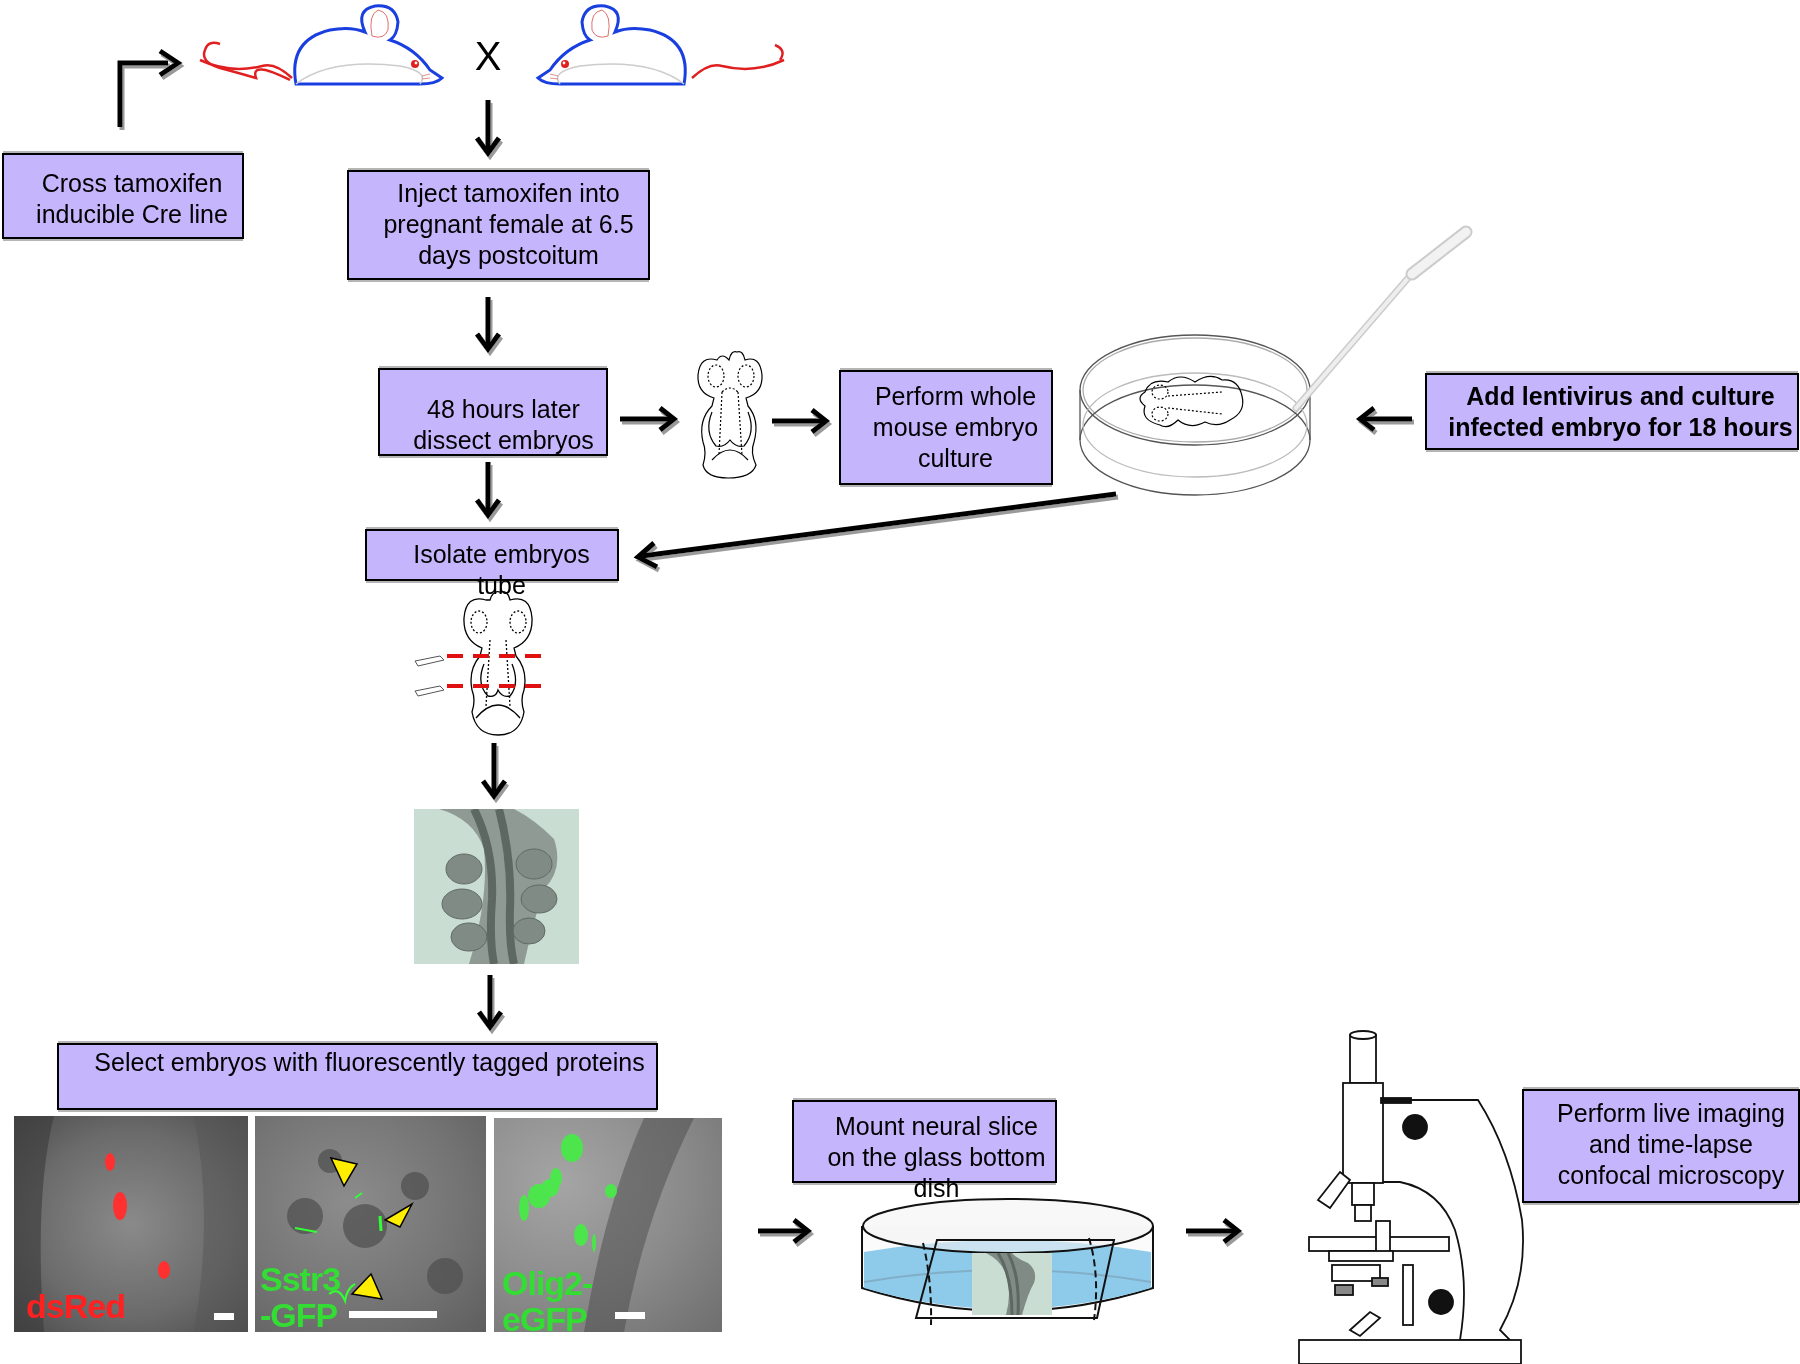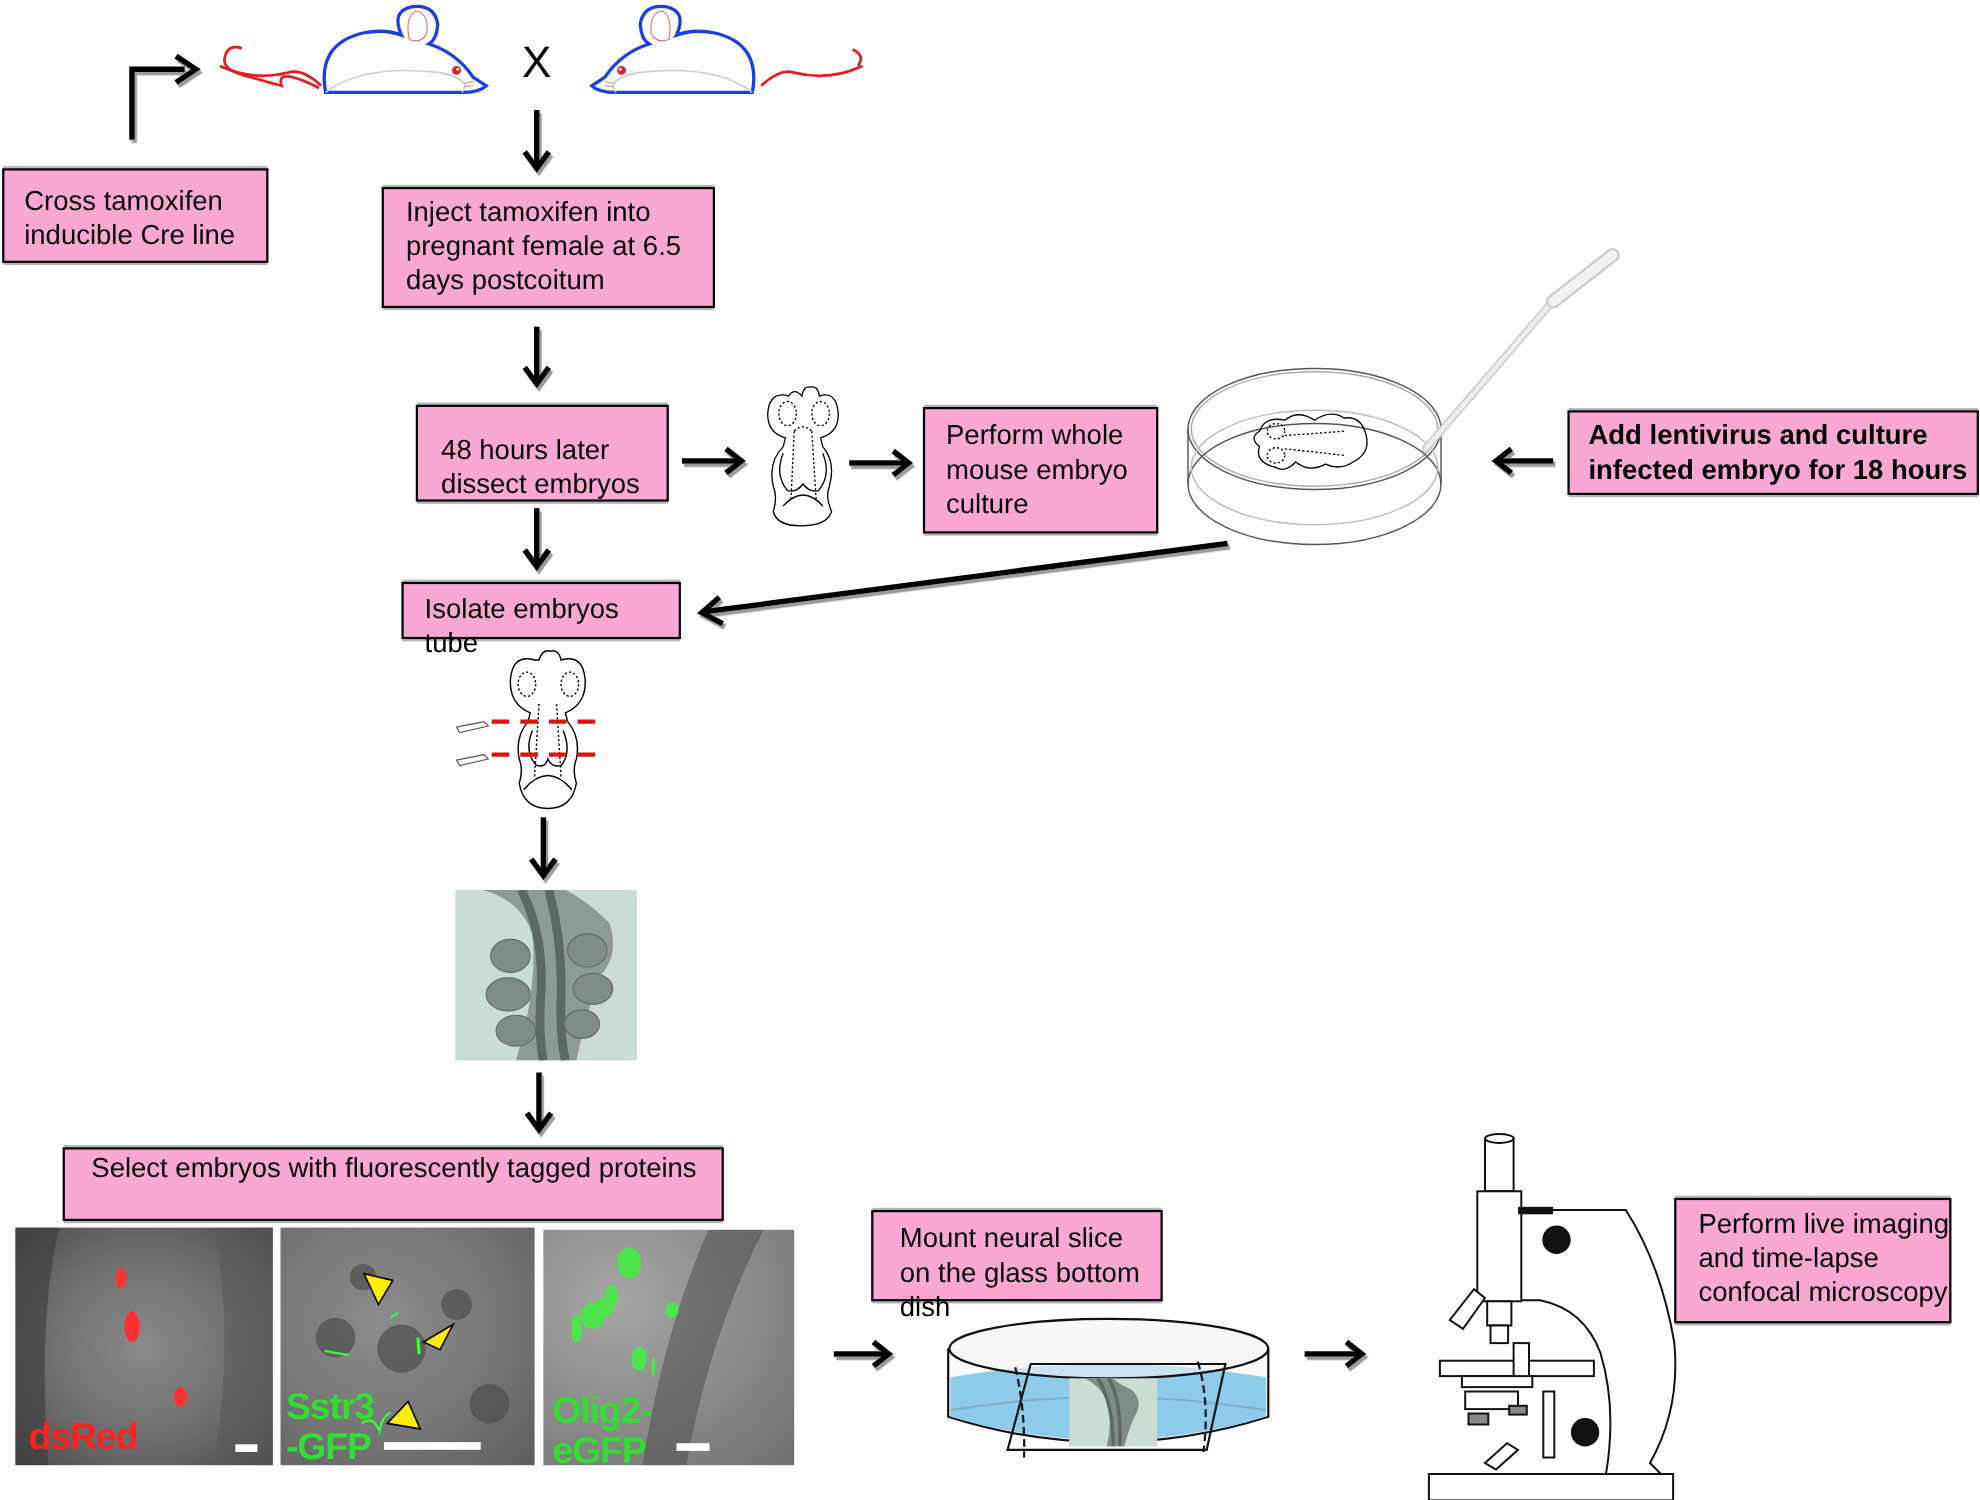--- a/index.html
+++ b/index.html
@@ -1,20 +1,20 @@
 <!DOCTYPE html>
 <html><head>
 <meta charset="utf-8">
 <style>
   html, body { margin:0; padding:0; background:#ffffff; }
   body { width:1800px; height:1364px; position:relative; overflow:hidden;
          font-family:"Liberation Sans", sans-serif; color:#000; }
-  .box { position:absolute; background:#f9a8d4; border:2px solid #000;
+  .box { position:absolute; background:#c4b5fd; border:2px solid #000;
          box-shadow: 0 3px 0 -1px #b5b5b5, 0 -3px 0 -1px #b5b5b5;
-         font-size:25px; line-height:31px; box-sizing:border-box; }
+         font-size:25px; line-height:31px; box-sizing:border-box;text-align:center; }
   .box .t { display:block; white-space:pre-line; }
   svg { position:absolute; left:0; top:0; overflow:visible; }
   .photo { position:absolute; overflow:hidden; }
   .lbl { position:absolute; font-weight:bold; font-size:34px; line-height:36px; white-space:pre-line; letter-spacing:-1px; }
   .scalebar { position:absolute; height:7px; background:#fff; }
 </style>
 </head>
 <body>
 
 <svg width="1800" height="1364">
@@ -209,21 +209,21 @@
 <div class="box" style="left:365px;top:529px;width:254px;height:52px;padding:8px 0 0 19px;">
   <span class="t">Isolate embryos tube</span>
 </div>
 <div class="box" style="left:57px;top:1043px;width:601px;height:67px;padding:2px 0 0 24px;">
   <span class="t">Select embryos with fluorescently tagged proteins</span>
 </div>
 <div class="box" style="left:792px;top:1100px;width:265px;height:83px;padding:9px 0 0 24px;">
   <span class="t">Mount neural slice
 on the glass bottom dish</span>
 </div>
-<div class="box" style="left:1522px;top:1089px;width:252px;height:114px;padding:7px 0 0 20px;">
+<div class="box" style="left:1522px;top:1089px;width:278px;height:114px;padding:7px 0 0 20px;">
   <span class="t">Perform live imaging
 and time-lapse
 confocal microscopy</span>
 </div>
 
 <div class="photo" style="left:414px;top:809px;width:165px;height:155px;background:#c9ddd3;">
   <svg width="165" height="155">
     <path d="M25,0 Q60,10 70,40 Q75,90 55,155 L110,155 Q120,110 130,80 Q150,60 140,30 Q120,10 100,0 Z" fill="#8e9a93"></path>
     <path d="M60,0 Q80,40 78,90 Q75,130 80,155" stroke="#5d6862" stroke-width="8" fill="none"></path>
     <path d="M85,0 Q98,50 96,100 Q95,135 100,155" stroke="#5d6862" stroke-width="8" fill="none"></path>

